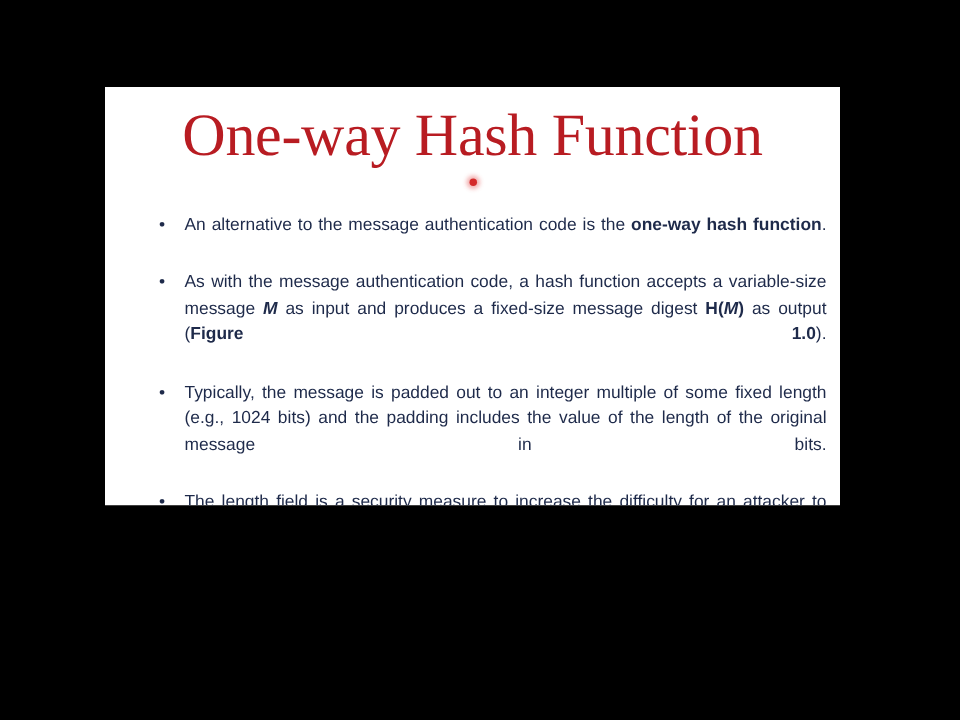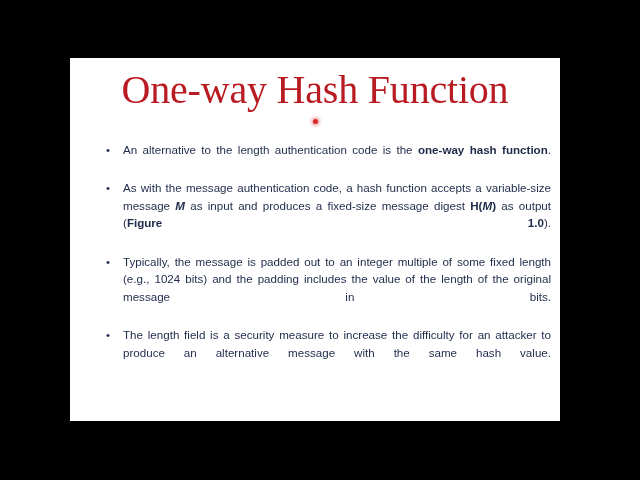--- a/index.html
+++ b/index.html
@@ -3,21 +3,21 @@
 <meta charset="utf-8">
 <style>
   html, body {
     margin: 0;
     padding: 0;
     background: #000000;
   }
   #canvas {
     position: relative;
     width: 640px;
-    height: 480px;
+    height: 337px;
     background: #000000;
     overflow: hidden;
   }
   #slide {
     position: absolute;
     left: 70px;
     top: 58px;
     width: 490px;
     height: 363px;
     background: #ffffff;
@@ -94,21 +94,21 @@
 <div id="canvas">
   <div id="slide">
 
     <div id="slide-title">One-way Hash Function</div>
 
     <div id="title-dot"></div>
 
     <div id="body">
         <div class="bullet-row">
           <span class="bullet-mark">•</span>
-          <span class="bullet-text"><span>An alternative to the length authentication code is the </span><b>one-way hash function</b><span>.</span></span>
+          <span class="bullet-text"><span>An alternative to the message authentication code is the </span><b>one-way hash function</b><span>.</span></span>
         </div>
         <div class="bullet-row">
           <span class="bullet-mark">•</span>
           <span class="bullet-text"><span>As with the message authentication code, a hash function accepts a variable-size message </span><i class="var">M</i><span> as input and produces a fixed-size message digest </span><b>H(</b><i class="var">M</i><b>)</b><span> as output (</span><b>Figure 1.0</b><span>).</span></span>
         </div>
         <div class="bullet-row">
           <span class="bullet-mark">•</span>
           <span class="bullet-text"><span>Typically, the message is padded out to an integer multiple of some fixed length (e.g., 1024 bits) and the padding includes the value of the length of the original message in bits.</span></span>
         </div>
         <div class="bullet-row">

